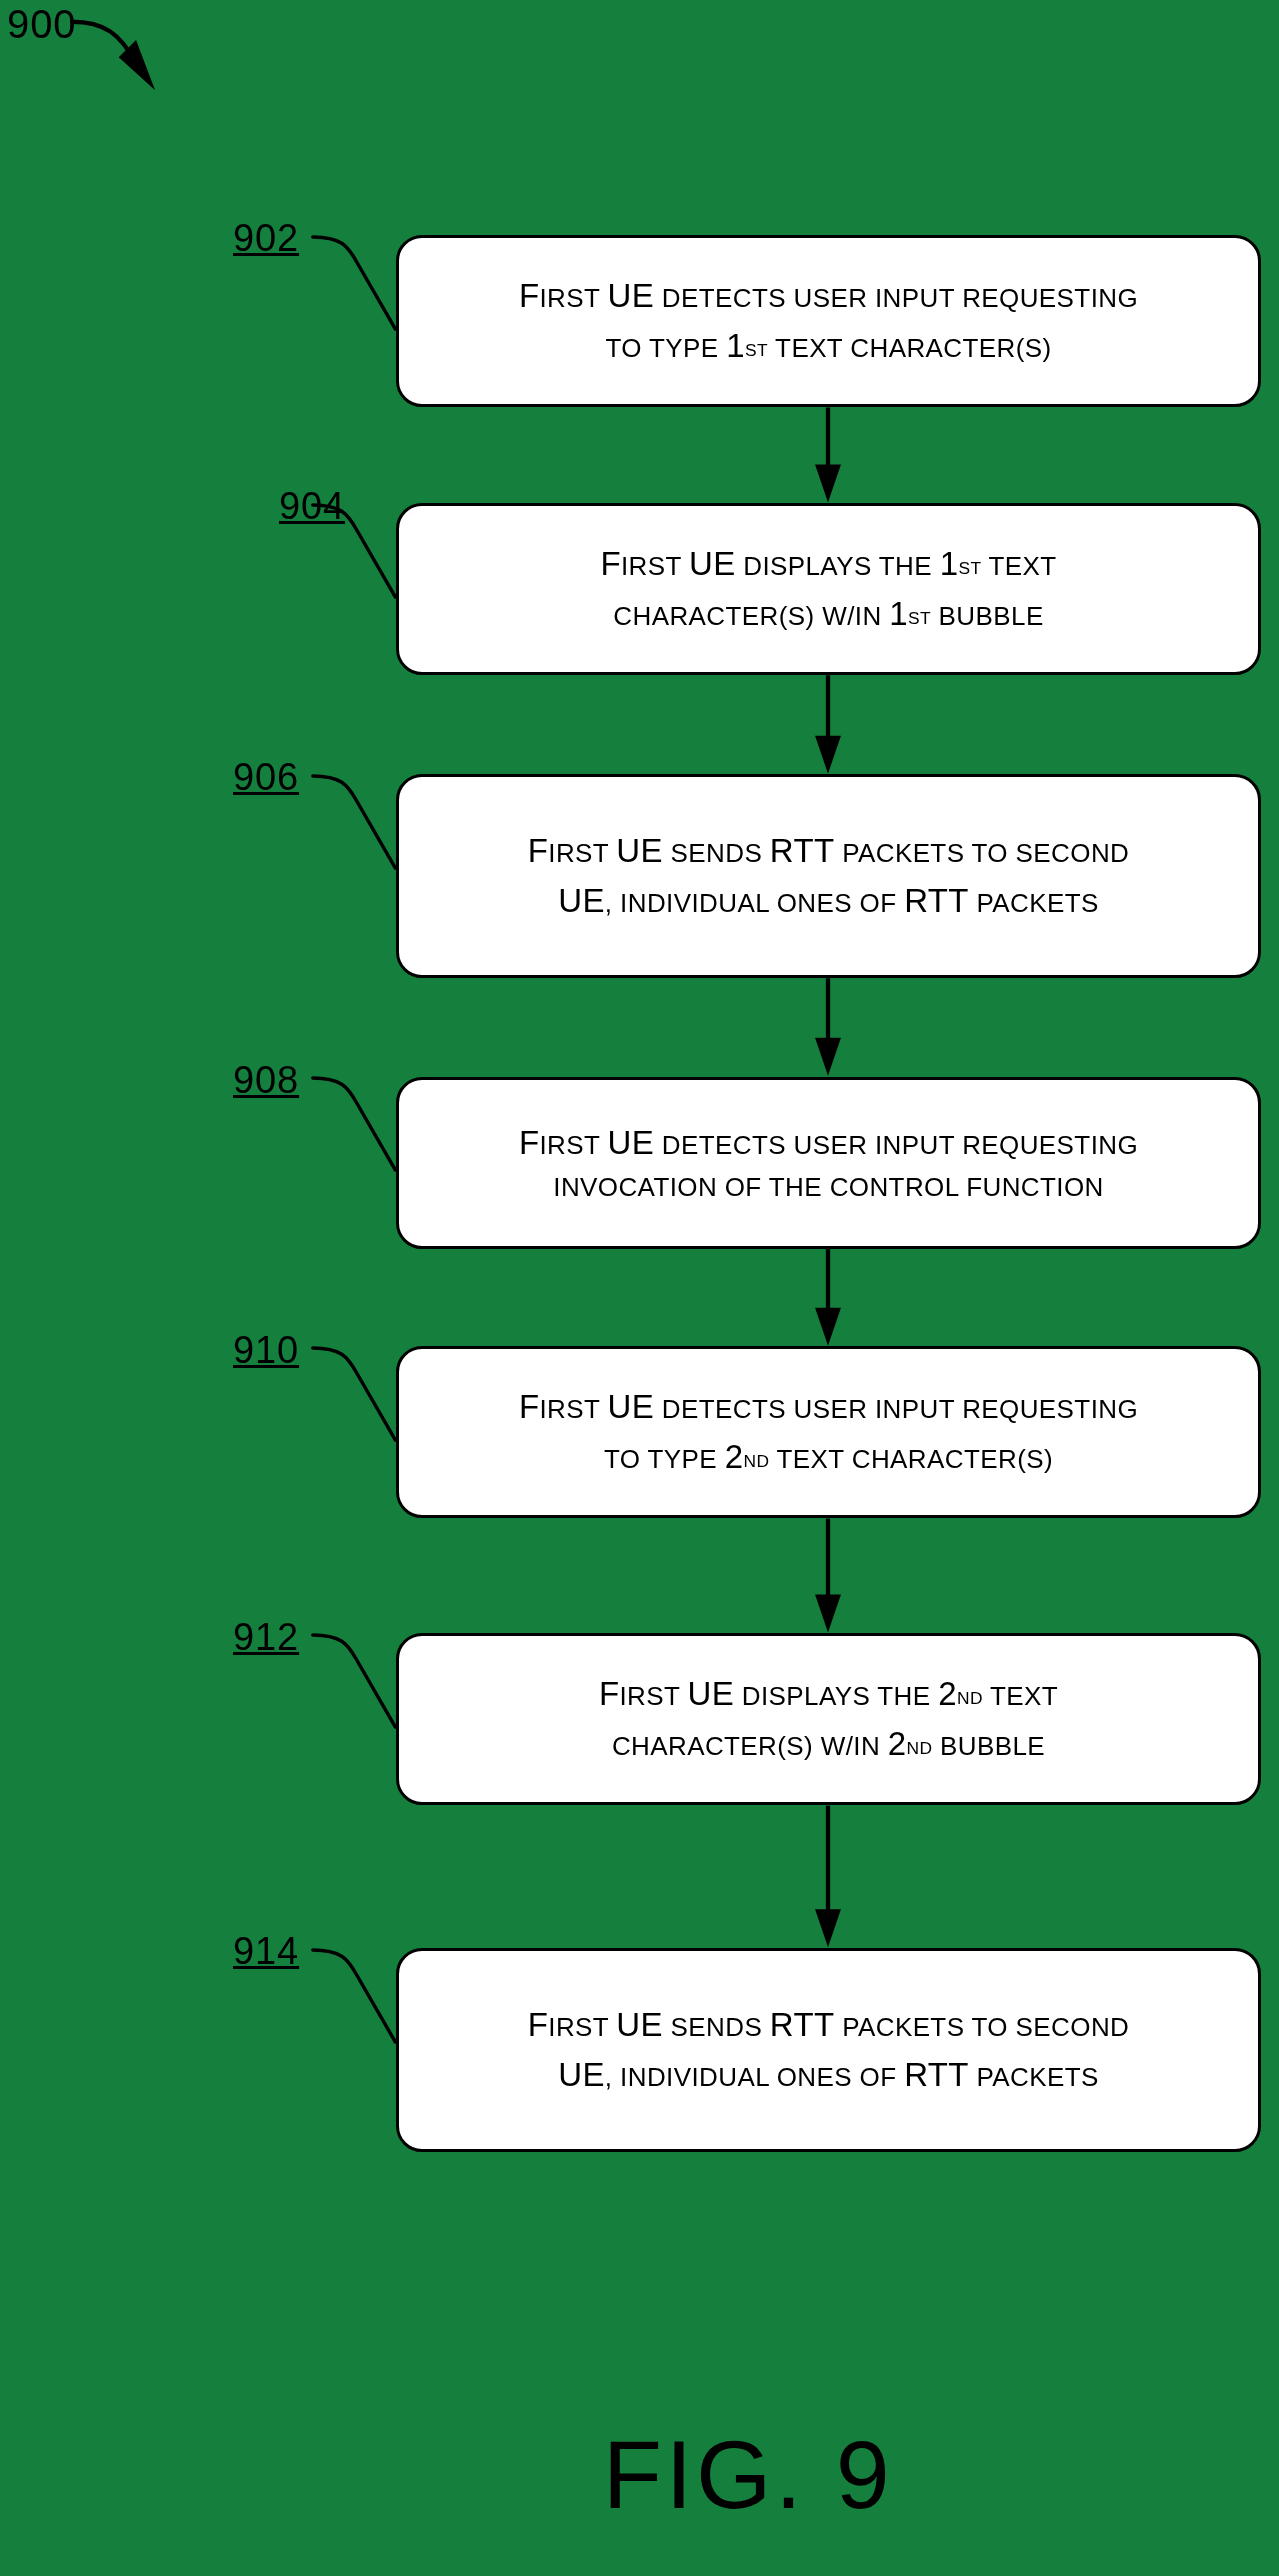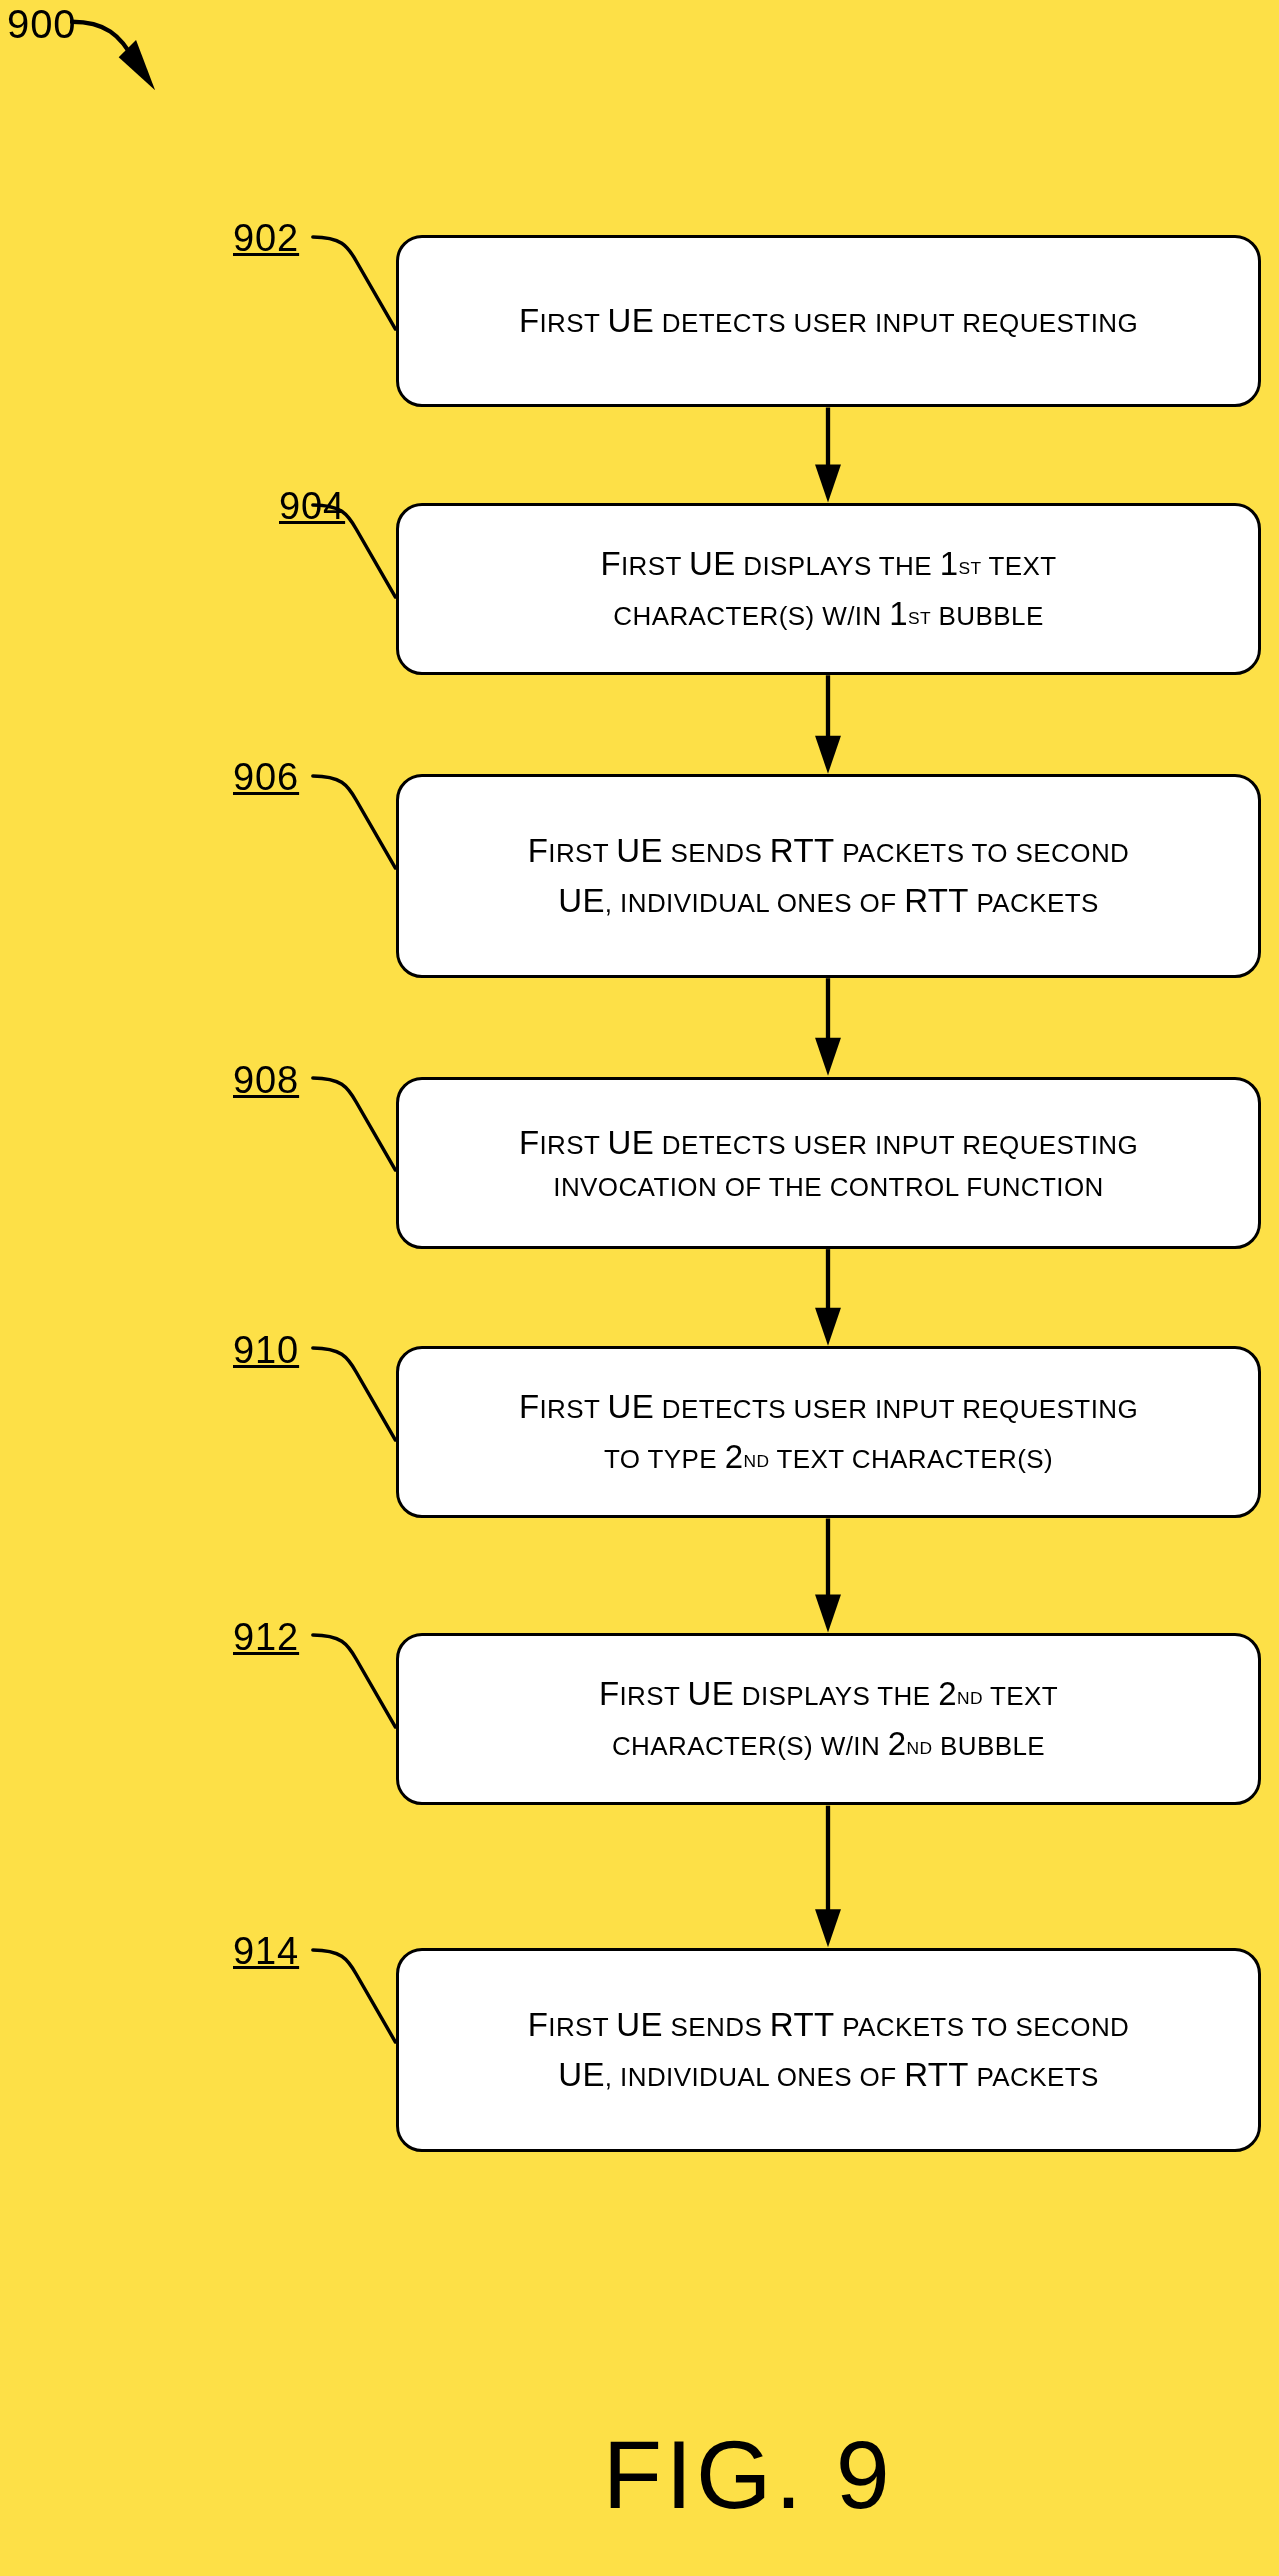--- a/index.html
+++ b/index.html
@@ -8,21 +8,21 @@
     background: #ffffff;
   }
   body {
     font-family: "Liberation Sans", sans-serif;
     color: #000000;
   }
   #page {
     position: relative;
     width: 1279px;
     height: 2576px;
-    background: #fde047;
+    background: #15803d;
     overflow: hidden;
   }
 
   
   #fig-ref-number {
     position: absolute;
     left: 7px;
     top: 3.5px;
     font-size: 40px;
     letter-spacing: 0.9px;
@@ -119,20 +119,21 @@
   <div id="fig-ref-number">900</div>
   <svg id="fig-ref-arrow" viewBox="0 0 130 120">
     <path d="M 2 17 C 40 17, 58 32, 74 62" stroke="#000" stroke-width="5" fill="none" stroke-linecap="round"></path>
     <polygon points="56,58 98,96 76,38" fill="#000"></polygon>
   </svg>
 
   <div id="flow-layer">
       <div class="flow-box" style="top: 235px; height: 172px;">
         <div class="flow-box-text">
           <span class="ln"><span class="cap">F</span><span class="sc">IRST </span><span class="cap">UE</span><span class="sc"> DETECTS USER INPUT REQUESTING</span></span>
+          <span class="ln"><span class="sc">TO TYPE </span><span class="cap">1</span><span class="sup">ST</span><span class="sc"> TEXT CHARACTER(S)</span></span>
         </div>
       </div>
       <div class="ref-num" style="left: 233px; top: 219px;">902</div>
       <svg class="ref-leader" viewBox="0 0 210 130" style="left: 217px; top: 223px;">
         <path d="M 110 16 C 142 16, 150 26, 160 44 L 205 122" stroke="#000" stroke-width="4" fill="none" stroke-linecap="round"></path>
       </svg>
       <svg class="connector" viewBox="0 0 44 110" style="top: 407px; height: 96px;">
         <line x1="22" y1="0" x2="22" y2="70" stroke="#000" stroke-width="5"></line>
         <polygon points="7,66 37,66 22,110" fill="#000"></polygon>
       </svg>

